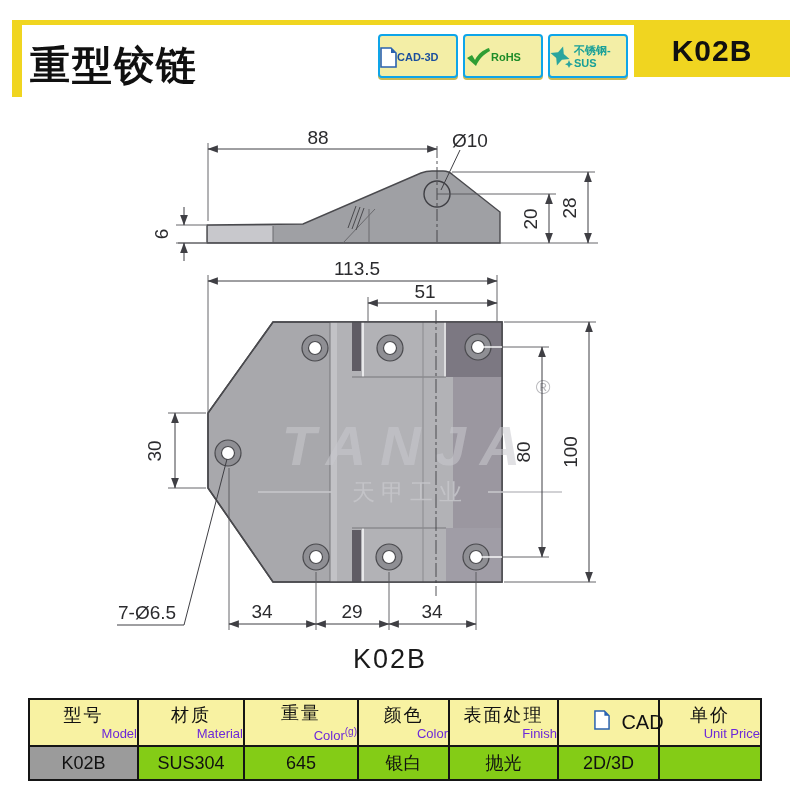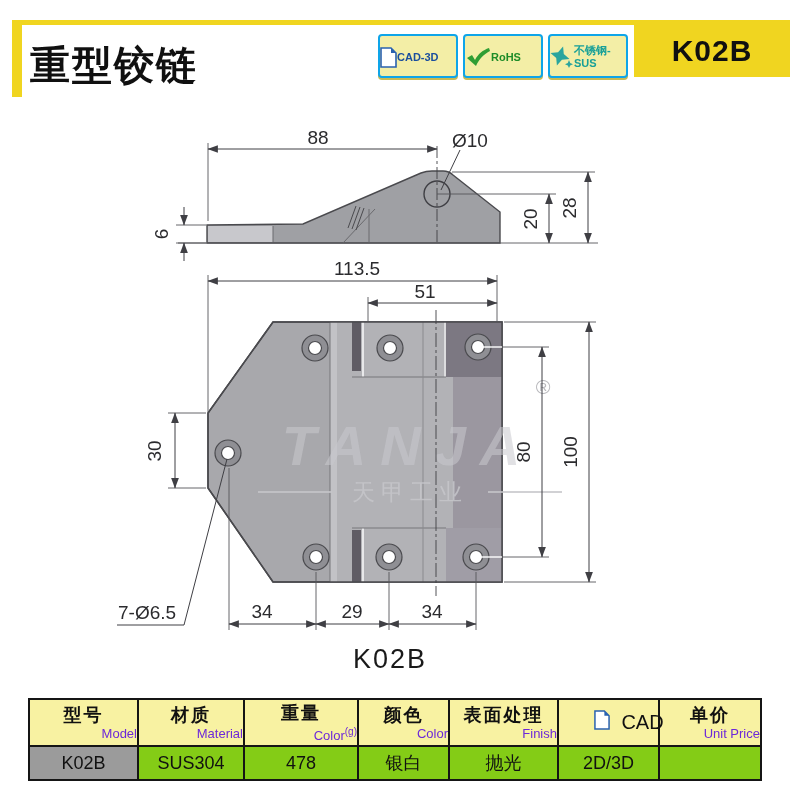--- a/index.html
+++ b/index.html
@@ -29,21 +29,21 @@
   svg.drawing{position:absolute;left:0;top:0;}
   svg.drawing text{font-family:"Liberation Sans","DejaVu Sans",sans-serif;fill:#2b2b2e;font-size:19px;}
   
   table.spec{
     position:absolute;left:28px;top:698px;width:732px;border-collapse:collapse;table-layout:fixed;
   }
   table.spec td{border:2px solid #151515;text-align:center;vertical-align:middle;padding:0;}
   tr.hdr td{background:#f8f2a2;height:45px;}
   tr.dat td{background:#84cc16;height:32px;font-size:18px;color:#111;}
   td.model-cell{background:#9b9b9b !important;}
-  .zh{display:block;font-size:18px;font-weight:bold;color:#111;line-height:22px;letter-spacing:2px;}
+  .zh{display:block;font-size:18px;font-weight:normal;color:#111;line-height:22px;letter-spacing:2px;}
   .en{display:block;font-size:13px;color:#6d28d9;line-height:15px;text-align:right;}
   .cad-hdr{display:flex;align-items:center;justify-content:center;gap:11px;font-size:20px;color:#111;padding-left:41px;}
   sup.gsup{font-size:10px;}
 </style>
 </head>
 <body>
 
 <svg class="drawing" width="790" height="790" viewBox="0 0 790 790">
   <defs>
     <marker id="arr" viewBox="0 0 10 8" refX="9.5" refY="4" markerWidth="11" markerHeight="9" markerUnits="userSpaceOnUse" orient="auto-start-reverse">
@@ -273,20 +273,20 @@
       </span>
     </td>
     <td>
       <span class="zh">单价</span>
       <span class="en">Unit Price</span>
     </td>
   </tr>
   <tr class="dat">
     <td class="model-cell">K02B</td>
     <td>SUS304</td>
-    <td>478</td>
+    <td>645</td>
     <td>银白</td>
     <td>抛光</td>
     <td>2D/3D</td>
     <td></td>
   </tr>
 </tbody>
   </table>
 
 </body></html>

